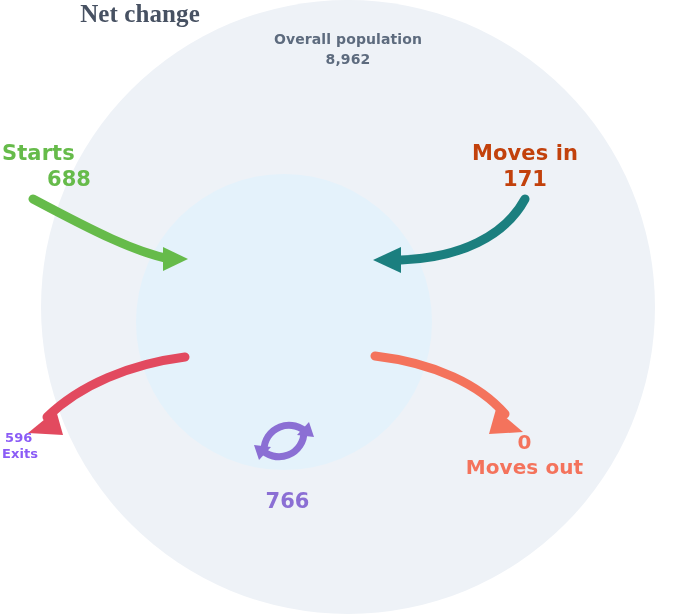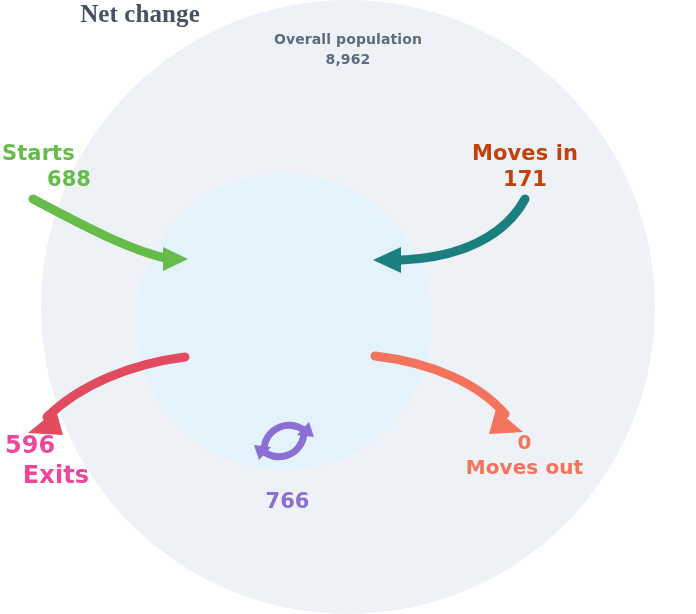--- a/index.html
+++ b/index.html
@@ -103,25 +103,25 @@
     height: 30px;
     position: relative;
     top: 2px;
   }
 
   
   #exits-label {
     left: 0px;
     top: 430px;
     width: 110px;
-    font-size: 24px;
-    color: #ec4899;
+    font-size: 13px;
+    color: #8b5cf6;
   }
   #exits-label .val { text-align: left; padding-left: 5px;}
-  #exits-label .name { text-align: center; padding-left: 2px;}
+  #exits-label .name { text-align: left; padding-left: 2px;}
 
   
   #moves-out-label {
     left: 452px;
     top: 430px;
     width: 145px;
     font-size: 20px;
     color: #f4735c;
   }
 

